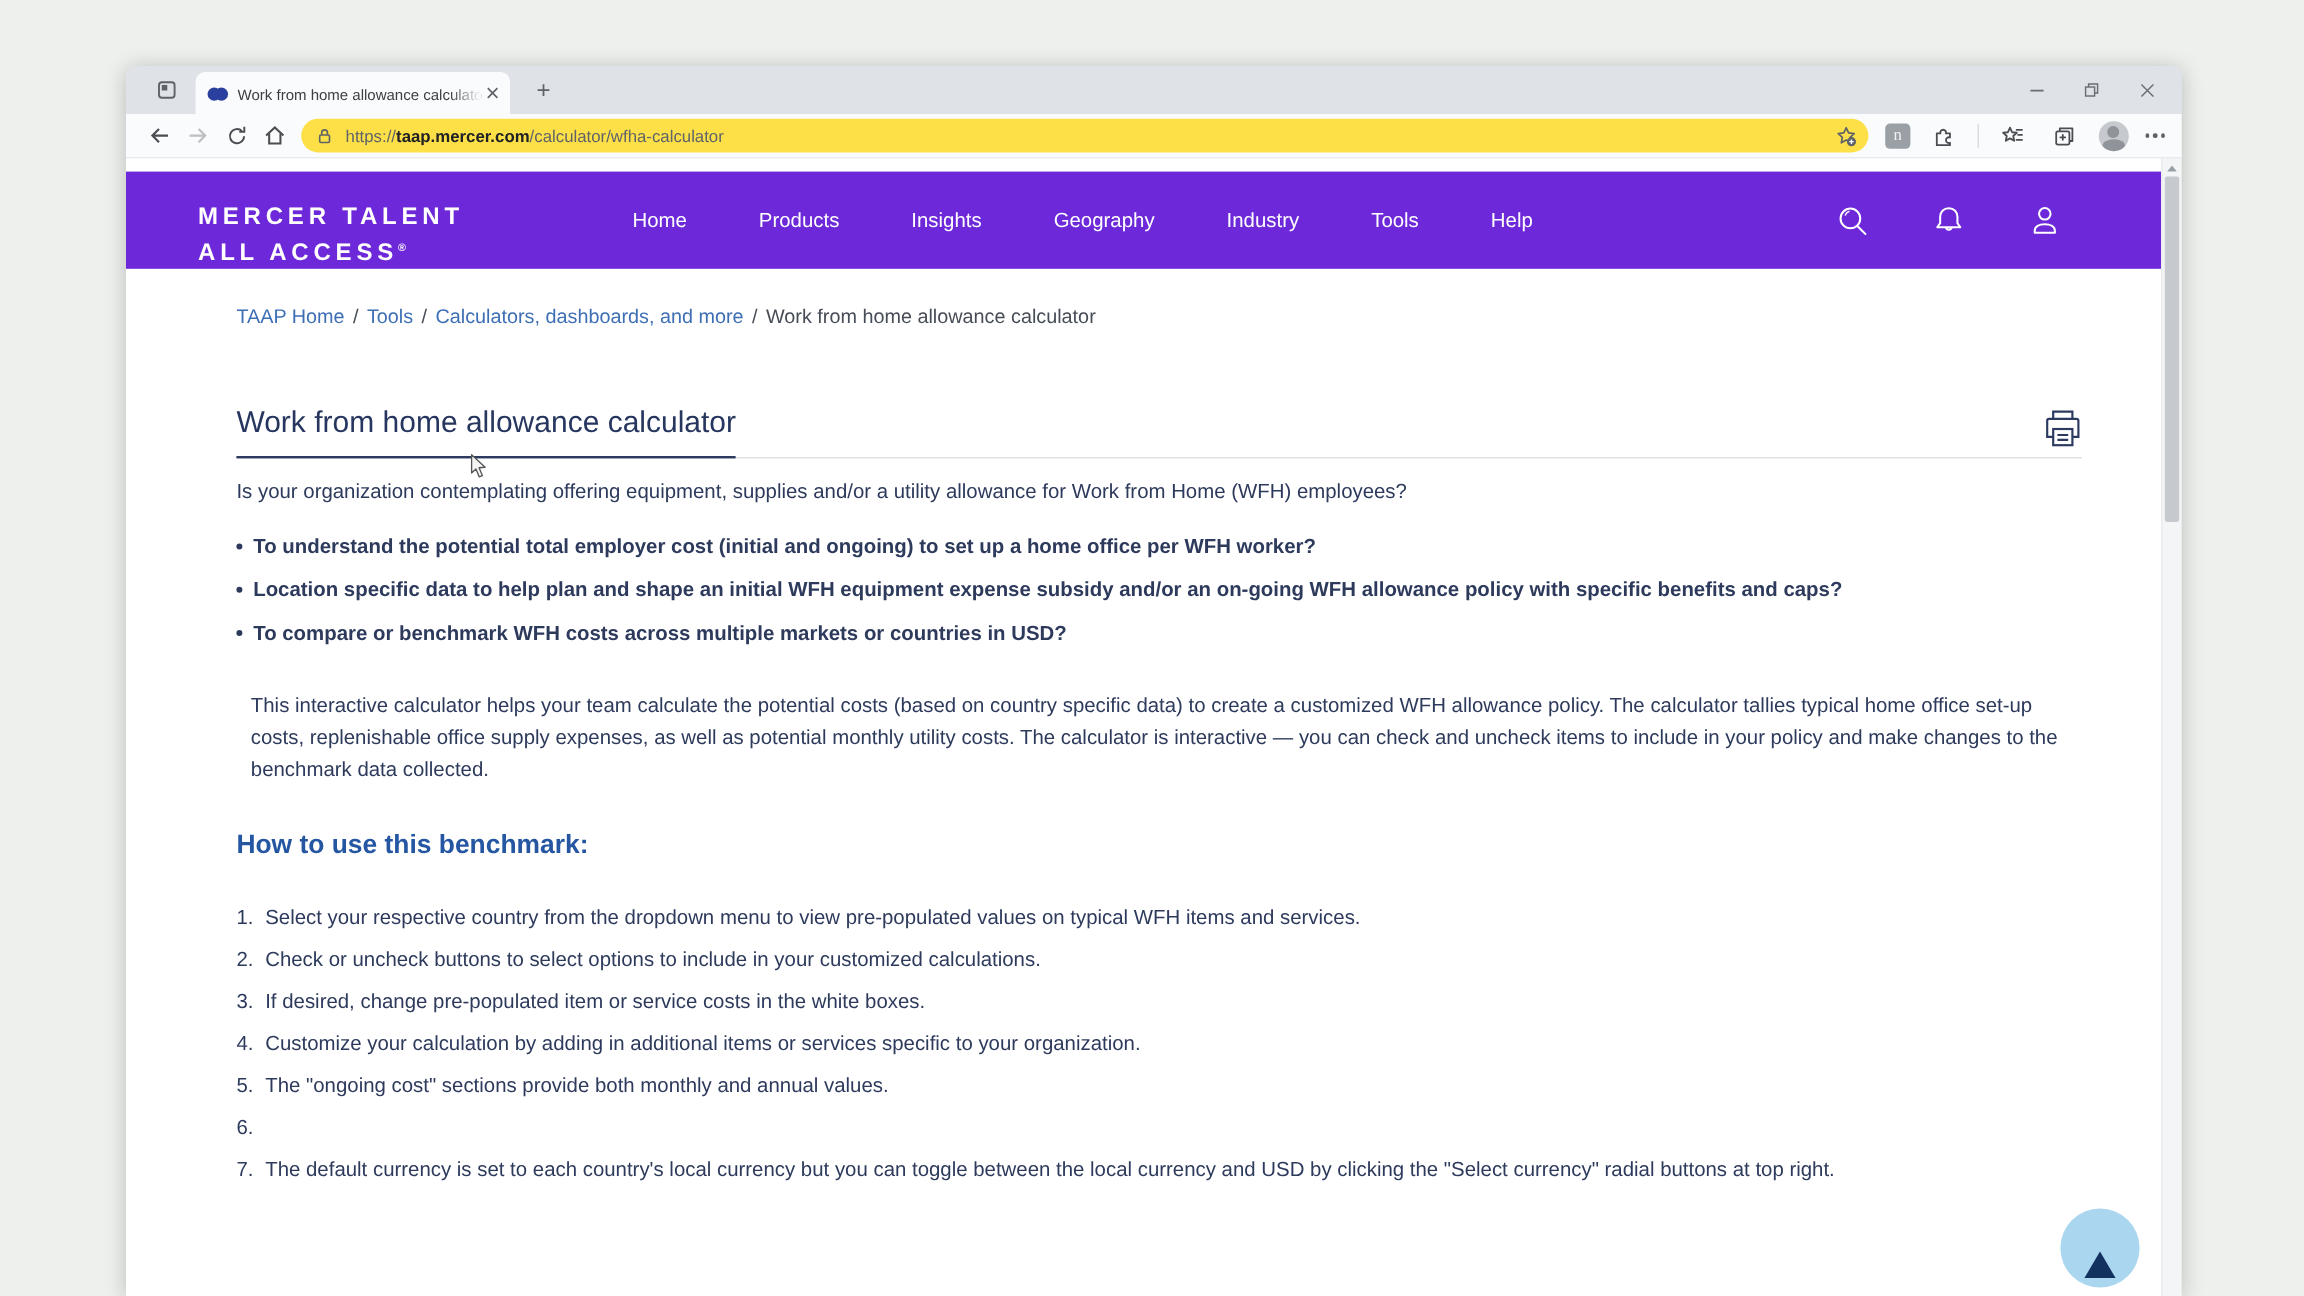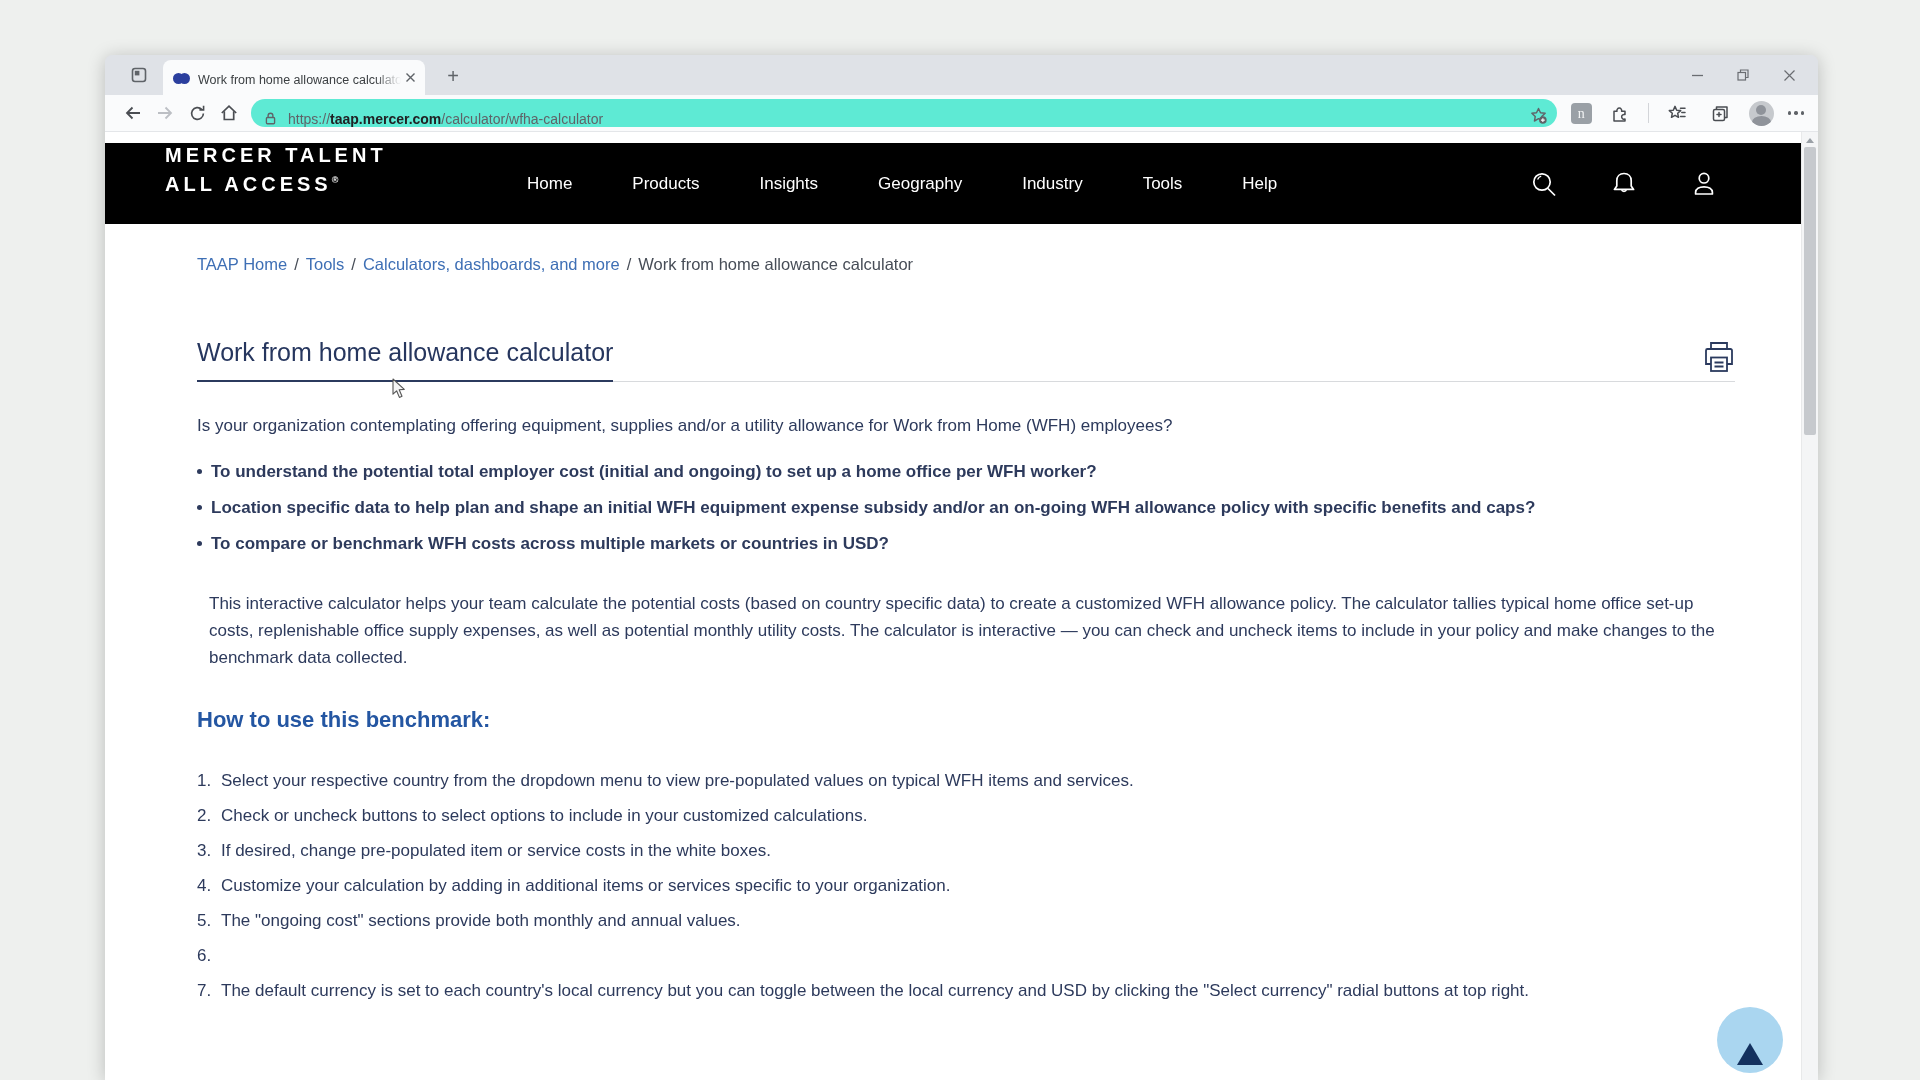--- a/index.html
+++ b/index.html
@@ -34,22 +34,22 @@
              line-height:22px; cursor:pointer; }
   .win-controls { position:absolute; right:6px; top:0; height:40px; display:flex; }
   .win-controls button { width:46px; height:40px; border:none; background:transparent;
              display:flex; align-items:center; justify-content:center; cursor:pointer; }
 
   
   .toolbar { height:37px; background:#fafbfc; border-bottom:1px solid #e4e6e9;
              display:flex; align-items:center; padding:0 12px 0 12px; }
   .nav-btn { width:32px; height:30px; border:none; background:transparent; border-radius:6px;
              display:flex; align-items:center; justify-content:center; cursor:pointer; }
-  .urlbar { flex:1; height:28px; background:#5eead4; border-radius:14px; margin:0 6px;
-            display:flex; align-items:flex-end; padding:0 5px 0 11px; }
+  .urlbar { flex:1; height:28px; background:#fde047; border-radius:14px; margin:0 6px;
+            display:flex; align-items:center; padding:0 5px 0 11px; }
   .url-text { font-size:14px; color:#5f6368; margin-left:9px; flex:1; white-space:nowrap; overflow:hidden; }
   .url-text b { color:#202124; font-weight:600; }
   .star-btn { width:26px; height:24px; border:none; background:transparent; border-radius:5px;
               display:flex; align-items:center; justify-content:center; cursor:pointer; }
   .tb-right { display:flex; align-items:center; gap:12px; margin-left:8px; }
   .ext-badge { width:21px; height:21px; background:#9aa0a6; border-radius:4px; color:#f2f3f4;
                font-family:"Liberation Serif",serif; font-size:14px; line-height:21px;
                text-align:center; cursor:pointer; }
   .tb-divider { width:1px; height:20px; background:#d3d5d9; }
   .avatar { width:25px; height:25px; border-radius:50%; background:#c6c9cd; overflow:hidden;
@@ -58,41 +58,41 @@
             border-radius:50%; background:#8f939a; }
   .avatar::after { content:''; position:absolute; left:3px; top:15px; width:19px; height:12px;
             border-radius:50%; background:#8f939a; }
   .dots { display:flex; gap:3px; padding:4px 2px; cursor:pointer; }
   .dots i { width:3.4px; height:3.4px; border-radius:50%; background:#5f6368; }
 
   
   .content { position:absolute; left:0; top:77px; width:1696px; bottom:0; background:#fff; overflow:hidden; }
 
   
-  .siteheader { margin-top:11px; height:81px; background:#000000; position:relative;
-                display:flex; align-items:flex-start; }
+  .siteheader { margin-top:11px; height:81px; background:#6d28d9; position:relative;
+                display:flex; align-items:flex-end; }
   .logo { margin-left:60px; color:#fff; font-weight:bold; font-size:20px;
           letter-spacing:4px; line-height:25px; white-space:nowrap; cursor:pointer; }
   .logo sup { font-size:9px; letter-spacing:0; }
   .mainnav { position:absolute; left:422px; top:0; height:81px; display:flex; gap:60px; align-items:center; }
   .mainnav span { color:#fff; font-size:17px; cursor:pointer; white-space:nowrap; }
   .hicons { position:absolute; left:1421px; top:0; height:81px; display:flex; gap:44px; align-items:center; }
   .hicon { width:36px; height:36px; display:flex; align-items:center; justify-content:center; cursor:pointer; }
 
   
   .article { padding:0 66px 0 92px; font-size:17px; color:#2d3a5c; }
   .breadcrumb { margin-top:31px; font-size:16.5px; color:#474d57; }
   .breadcrumb a { color:#3e6fb5; text-decoration:none; cursor:pointer; }
   .crumb-sep { padding:0 7px; }
   .title-row { margin-top:64px; position:relative; border-bottom:1px solid #d8dadd; }
   .page-title { display:inline-block; font-size:25px; font-weight:500; color:#26365e;
                 border-bottom:2px solid #2b3a5e; padding-bottom:13px; margin-bottom:-1px; }
   .printer-btn { position:absolute; right:-4px; top:0; width:40px; height:38px; border:none;
                  background:transparent; cursor:pointer; display:flex; align-items:center; justify-content:center; }
-  .intro { margin-top:34px; }
+  .intro { margin-top:18px; }
   .doneed { margin-top:44px; }
   .bullets { margin-top:26px; list-style:none;font-weight:bold; }
   .bullets li { position:relative; padding-left:14px; margin-bottom:16px; }
   .bullets li::before { content:''; position:absolute; left:0; top:6.5px; width:5px; height:5px;
                  border-radius:50%; background:#2d3a5c; }
   .desc { margin-top:36px; line-height:27px;margin-left:12px; }
   .howto { margin-top:36px; font-size:22px; font-weight:bold; color:#2456a2; }
   .steps { margin-top:38px; list-style:none; }
   .steps li { display:flex; margin-bottom:15px; }
   .step-num { min-width:24px; }

